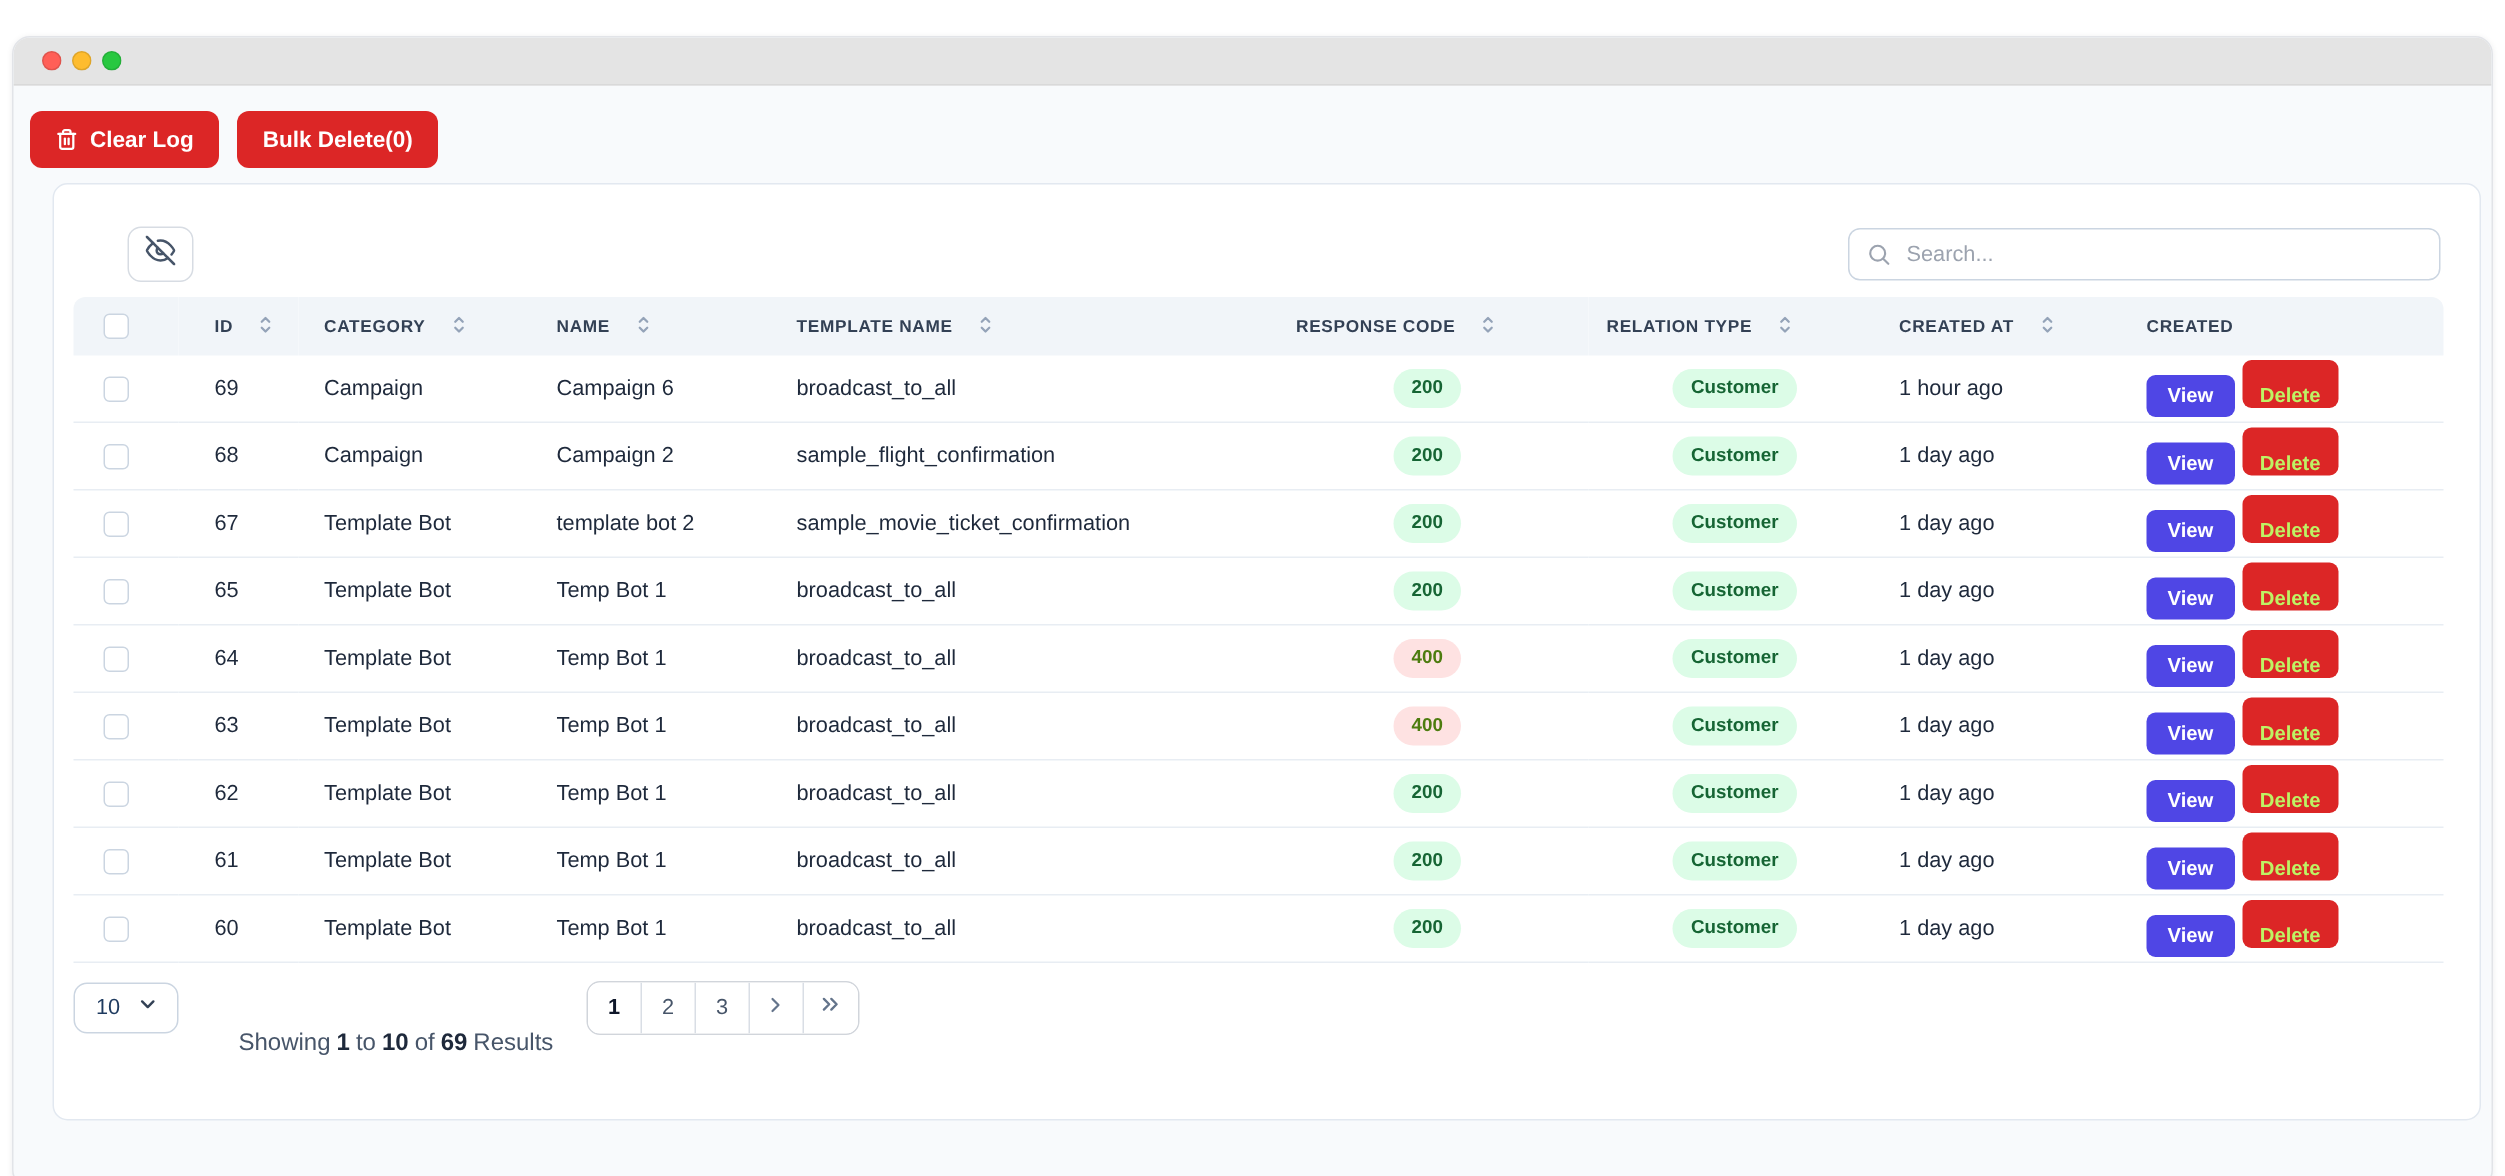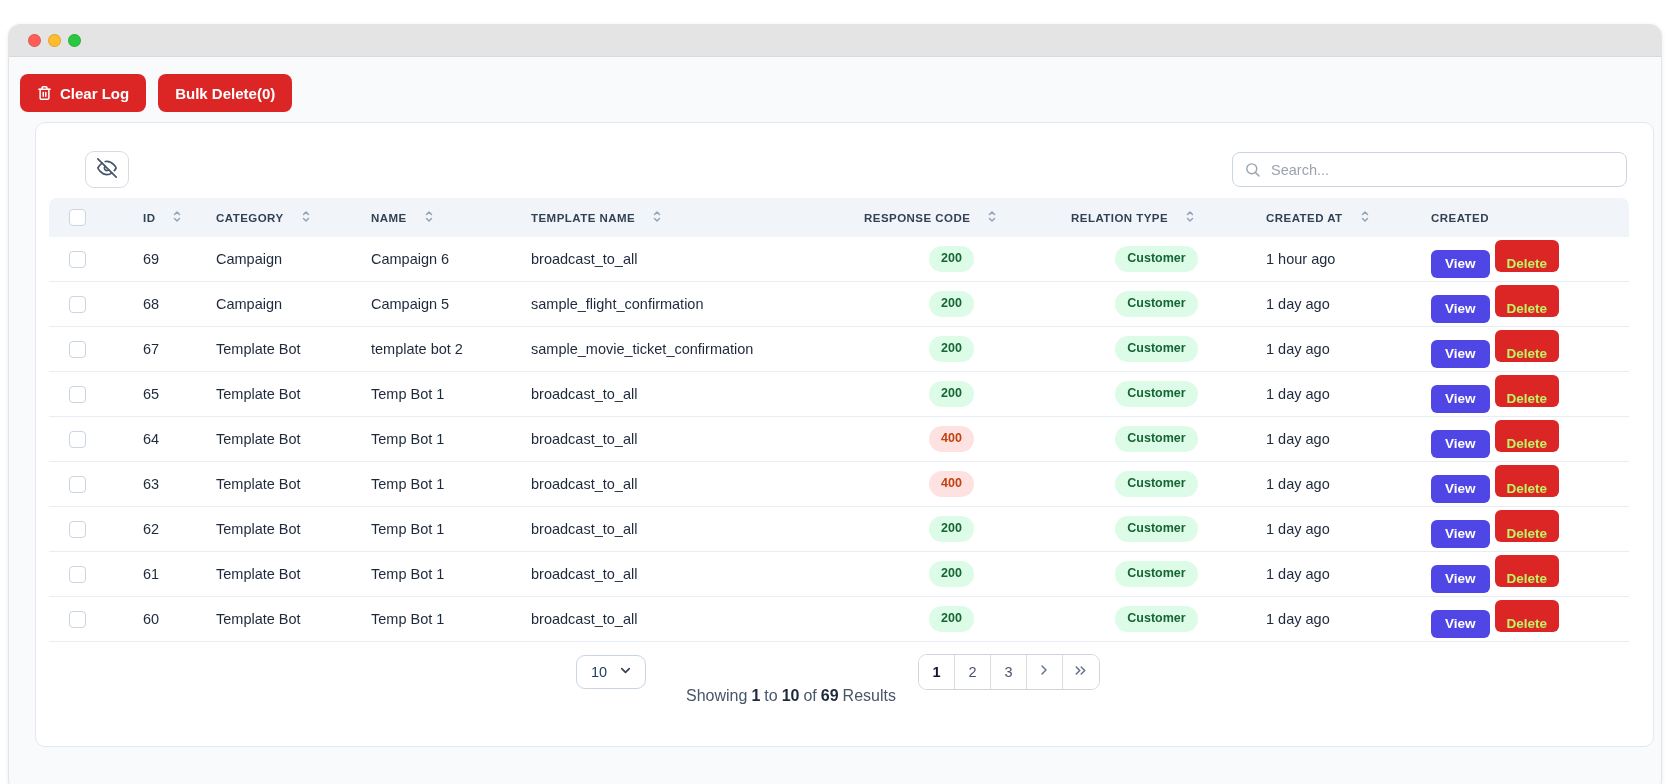--- a/index.html
+++ b/index.html
@@ -30,25 +30,25 @@
   thead th:last-child { border-radius:0 8px 0 0; }
   th .th-inner { display:inline-flex; align-items:center; gap:16px; cursor:pointer; }
   .sort-icon { color:#94a3b8; flex:none; }
   tbody td { height:45px; border-bottom:1px solid #e8edf3; font-size:14.5px; color:#1e293b; vertical-align:middle; white-space:nowrap; }
   .pad-sel { padding-left:20px; } .pad-id { padding-left:24px; } .pad-17 { padding-left:17px;margin-top:20px; }
   .pad-code-h { padding-left:20px; } .pad-rel-h { padding-left:12px; } .pad-created { padding-left:12px; }
   td.center, th.center { text-align:center; }
   .checkbox { display:inline-block; width:17px; height:17px; border:1px solid #cbd5e1; border-radius:4px; background:#fff; cursor:pointer; vertical-align:middle; }
   .badge { display:inline-block; padding:4px 12px; border-radius:999px; font-size:12.5px; font-weight:600; line-height:1.4; }
   .badge-green { background:#dcfce7; color:#166534; }
-  .badge-red { background:#fee2e2; color:#c2410c; }
+  .badge-red { background:#fee2e2; color:#4d7c0f; }
   .btn-view { height:28px; padding:0 14px; background:#4f46e5; color:#fff; border:none; border-radius:6px; font-size:13.5px; font-weight:700; font-family:inherit; cursor:pointer; margin-right:5px; }
   .btn-delete { height:28px; padding:16px 12px; background:#dc2626; color:#bef264; border:none; border-radius:6px; font-size:13.5px; font-weight:700; font-family:inherit; cursor:pointer; }
   
-  .table-footer { height:59px; display:flex; align-items:center; justify-content:center;gap:40px; }
+  .table-footer { height:59px; display:flex; align-items:center; justify-content:flex-start;gap:40px; }
   .page-size { width:70px; height:34px; border:1px solid #cbd5e1; border-radius:9px; background:#fff; display:flex; align-items:center; justify-content:space-between; padding:0 12px 0 14px; font-size:14.5px; color:#1e3a5f; cursor:pointer; }
   .page-size svg { color:#334155; }
   .footer-right { display:flex; align-items:center; gap:18px; }
   .showing { font-size:16px; color:#475569;margin-top:48px; }
   .showing span { margin-right:4px; }
   .showing .num { font-weight:700; color:#1e293b; }
   .pager { display:flex; height:36px; border:1px solid #d1d5db; border-radius:9px; background:#fff; overflow:hidden; }
   .page-cell { width:36px; display:flex; align-items:center; justify-content:center; font-size:14.5px; color:#475569; border-right:1px solid #d9dee5; cursor:pointer; background:#fff; }
   .page-cell:last-child { border-right:none; }
   .page-cell.active { font-weight:700; color:#0f172a; }
@@ -179,21 +179,21 @@
           <td class="pad-17">broadcast_to_all</td>
           <td class="center"><span class="badge badge-green">200</span></td>
           <td class="center"><span class="badge badge-green">Customer</span></td>
           <td class="pad-created">1 hour ago</td>
           <td class="pad-17"><button class="btn-view">View</button><button class="btn-delete">Delete</button></td>
         </tr>
         <tr>
           <td class="pad-sel"><span class="checkbox"></span></td>
           <td class="pad-id">68</td>
           <td class="pad-17">Campaign</td>
-          <td class="pad-17">Campaign 5</td>
+          <td class="pad-17">Campaign 2</td>
           <td class="pad-17">sample_flight_confirmation</td>
           <td class="center"><span class="badge badge-green">200</span></td>
           <td class="center"><span class="badge badge-green">Customer</span></td>
           <td class="pad-created">1 day ago</td>
           <td class="pad-17"><button class="btn-view">View</button><button class="btn-delete">Delete</button></td>
         </tr>
         <tr>
           <td class="pad-sel"><span class="checkbox"></span></td>
           <td class="pad-id">67</td>
           <td class="pad-17">Template Bot</td>

